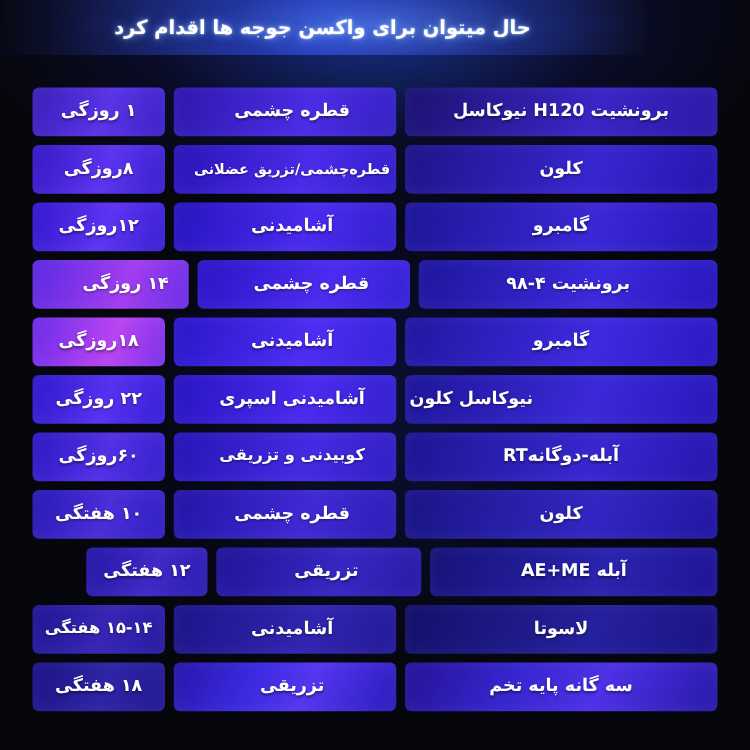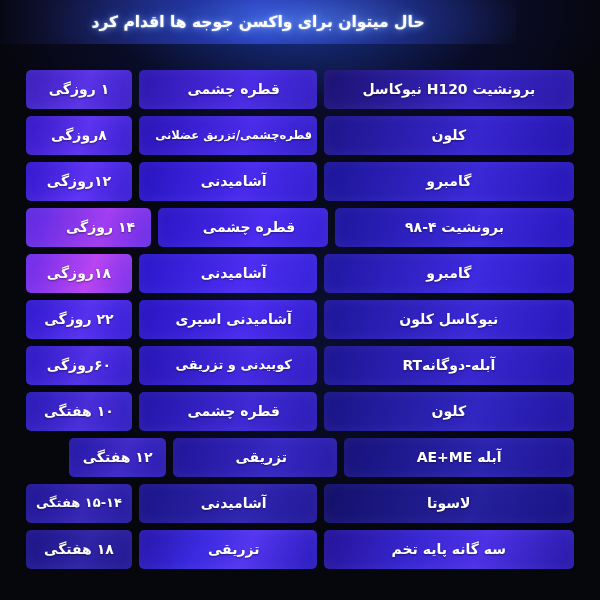--- a/index.html
+++ b/index.html
@@ -119,21 +119,21 @@
   .row:nth-child(4) .c-age   { background: linear-gradient(110deg,#5a2ae0,#a23df0 60%,#6a2fe6); padding-left: 24px; }
   .row:nth-child(4) .c-route { background: linear-gradient(110deg,#2a16c4,#4c2cf0 60%,#3522d4); }
   .row:nth-child(4) .c-vac   { background: linear-gradient(110deg,#1d169c,#3c29dc 60%,#2818bd); }
 
   .row:nth-child(5) .c-age   { background: linear-gradient(110deg,#6a2ce8,#b944f2 60%,#7a33ea); }
   .row:nth-child(5) .c-route { background: linear-gradient(110deg,#2a17c8,#4d2df2 60%,#3623d8); }
   .row:nth-child(5) .c-vac   { background: linear-gradient(110deg,#1f179f,#3e2ae0 60%,#2a19c0); }
 
   .row:nth-child(6) .c-age   { background: linear-gradient(110deg,#2f19cc,#5631ef 55%,#3720d4); }
   .row:nth-child(6) .c-route { background: linear-gradient(110deg,#2815c0,#4a2bee 60%,#3320cc); }
-  .row:nth-child(6) .c-vac   { background: linear-gradient(110deg,#1d1698,#3b29d8 60%,#2818b8); }
+  .row:nth-child(6) .c-vac   { background: linear-gradient(110deg,#1d1698,#3b29d8 60%,#2818b8); justify-content: flex-end; }
 
   .row:nth-child(7) .c-age   { background: linear-gradient(110deg,#2d19c2,#5230e6 55%,#3520cb); }
   .row:nth-child(7) .c-route { background: linear-gradient(110deg,#2615b4,#452ae2 60%,#311fc2); }
   .row:nth-child(7) .c-vac   { background: linear-gradient(110deg,#1b1590,#3827cf 60%,#2617ae); }
 
   .row:nth-child(8) .c-age   { background: linear-gradient(110deg,#2819b4,#4a2ed8 55%,#3020c0); }
   .row:nth-child(8) .c-route { background: linear-gradient(110deg,#2215a6,#3f29d4 60%,#2c1eb6); }
   .row:nth-child(8) .c-vac   { background: linear-gradient(110deg,#191484,#3126c2 60%,#2216a2); }
 
   .row:nth-child(9) .c-age   { background: linear-gradient(110deg,#2418a4,#4029c6 55%,#2b1eb0); margin-left: 43px; }

